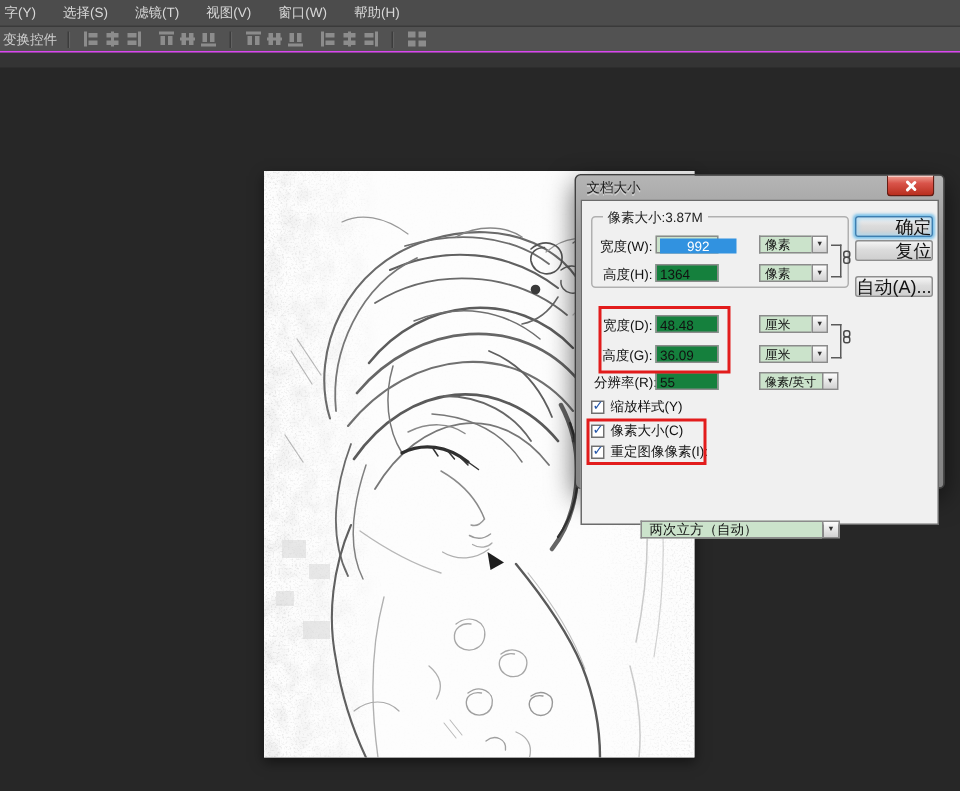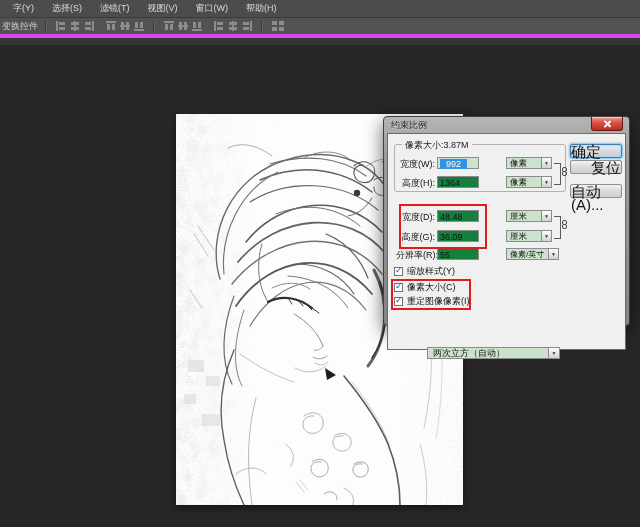--- a/index.html
+++ b/index.html
@@ -2,24 +2,24 @@
 <html><head>
 <meta charset="utf-8">
 <style>
   html,body{margin:0;padding:0;width:640px;height:527px;overflow:hidden;
     background:#272727;font-family:"Liberation Sans","DejaVu Sans",sans-serif;
     -webkit-font-smoothing:antialiased;}
   
   #menubar{position:absolute;left:0;top:0;width:640px;height:17px;background:#4c4c4c;
     border-bottom:1px solid #3a3a3a;display:flex;align-items:center;z-index:5;}
   .menu-item{font-size:9px;color:#d8d8d8;padding:0 9px;line-height:17px;cursor:default;}
-  .menu-item:first-child{padding-left:13px;}
+  .menu-item:first-child{padding-left:3px;}
   
   #optionsbar{position:absolute;left:0;top:18px;width:640px;height:16px;background:#525252;
-    border-bottom:4px solid #d946ef;display:flex;align-items:center;z-index:5;}
+    border-bottom:1px solid #d946ef;display:flex;align-items:center;z-index:5;}
   #optionsbar .ob-label{font-size:9px;color:#cfcfcf;margin-left:2px;white-space:nowrap;}
   .ob-sep{width:1px;height:11px;background:#3c3c3c;border-right:1px solid #616161;margin:0 7px;}
   .ob-gap{width:8px;}
   .ob-ico{position:relative;width:10px;height:10px;margin:0 2px;opacity:.5;}
   .ob-ico i{position:absolute;background:#c6c6c6;}
   .ico-v .ln{left:0;top:0;width:2px;height:10px;}
   .ico-v .bx{left:3px;top:1px;width:6px;height:3px;box-shadow:0 5px 0 #c6c6c6;}
   .ico-vc .ln{left:4px;top:0;width:2px;height:10px;}
   .ico-vc .bx{left:1px;top:1px;width:8px;height:3px;box-shadow:0 5px 0 #c6c6c6;}
   .ico-vr .ln{right:0;top:0;width:2px;height:10px;}
@@ -54,21 +54,21 @@
   .group{position:absolute;left:6px;width:170px;border:1px solid #b0b0b0;border-radius:3px;}
   .group-label{position:absolute;left:7px;top:-6px;background:#f0f0f0;padding:0 3px;
     font-size:9px;color:#222;white-space:nowrap;}
   #grp-pixel{top:10px;height:46px;}
   #grp-doc{top:63px;height:67px;}
   .drow{position:absolute;left:8px;height:13px;}
   .dlabel{position:absolute;left:0;top:1px;width:39px;text-align:right;font-size:9px;color:#111;white-space:nowrap;}
   .dfield{position:absolute;left:41px;top:0;width:42px;height:12px;background:#15803d;
     border:1px solid #8b8b8b;font-size:9px;color:#111;line-height:12px;padding-left:2px;box-sizing:border-box;}
   .dfield.green{background:#cbe3cb;}
-  .sel{background:#3192e0;color:#fff;padding:0 6px;}
+  .sel{background:#3192e0;color:#fff;padding:0 18px;}
   .unit{position:absolute;left:110px;top:0;height:12px;display:flex;}
   .unit .uval{width:35px;height:12px;background:#cbe3cb;border:1px solid #8b8b8b;border-right:none;
     font-size:8.5px;line-height:11px;color:#111;padding-left:3px;box-sizing:border-box;white-space:nowrap;overflow:hidden;}
   .unit.wide .uval{width:42px;font-size:8px;}
   .unit .ubtn{width:11px;height:12px;background:linear-gradient(180deg,#fdfdfd,#d2d2d2);
     border:1px solid #8b8b8b;box-sizing:border-box;text-align:center;font-size:5px;line-height:11px;color:#333;}
   .bracket{position:absolute;width:6px;border:1px solid #5a5a5a;border-left:none;}
   .chain{position:absolute;width:6px;height:11px;}
   .chain i{display:block;width:5px;height:5px;border:1px solid #4a4a4a;border-radius:2px;box-sizing:border-box;}
   .chain i+i{margin-top:-1px;}
@@ -76,21 +76,21 @@
   .cbox{width:9px;height:9px;background:#fff;border:1px solid #707070;box-sizing:border-box;position:relative;margin-right:4px;}
   .cbox .ck{position:absolute;left:0px;top:-3px;font-size:9px;color:#2456a8;font-weight:bold;}
   .cblabel{font-size:9px;color:#111;white-space:nowrap;}
   #resample{position:absolute;left:39px;top:174px;display:flex;margin-top:39px;}
   #resample .uval{width:121px;height:12px;background:#cbe3cb;border:1px solid #8b8b8b;border-right:none;
     font-size:9px;line-height:11px;color:#111;padding-left:5px;box-sizing:border-box;white-space:nowrap;}
   #resample .ubtn{width:12px;height:12px;background:linear-gradient(180deg,#fdfdfd,#d2d2d2);
     border:1px solid #8b8b8b;box-sizing:border-box;text-align:center;font-size:5px;line-height:11px;color:#333;}
   .btn{position:absolute;left:182px;width:52px;height:14px;border-radius:2px;
     background:linear-gradient(180deg,#f5f5f5,#dcdcdc 45%,#cfcfcf);border:1px solid #8e8e8e;
-    font-size:15px;color:#111;text-align:left;line-height:13px;box-sizing:border-box;}
+    font-size:12px;color:#111;text-align:right;line-height:13px;box-sizing:border-box;}
   .btn.focus{border:1px solid #3c7fb1;box-shadow:0 0 2px 1px #79c1ea, inset 0 0 3px 1px #a9d8f2;}
   #btn-ok{top:10px;}
   #btn-reset{top:26px;padding-left:20px;}
   #btn-auto{top:50px;}
   .redbox{position:absolute;border:2px solid #e21c1c;z-index:3;}
   #redbox1{left:11px;top:70px;width:84px;height:41px;}
   #redbox2{left:3px;top:145px;width:76px;height:27px;}
 </style>
 </head>
 <body>
@@ -270,21 +270,21 @@
       <rect x="12" y="246" width="16" height="12"></rect>
         <rect x="30" y="262" width="14" height="10"></rect>
       <rect x="8" y="280" width="12" height="10"></rect>
         <rect x="26" y="300" width="18" height="12"></rect>
     </g>
     <rect width="287" height="391" filter="url(#grain)" opacity="0.05"></rect>
   </svg>
 </div>
 
 <div id="dialog">
-  <span id="dlg-title">约束比例</span>
+  <span id="dlg-title">文档大小</span>
   <div id="dlg-close">
     <span class="x-icon">
         <i></i>
         <i></i>
       </span>
   </div>
   <div id="dlg-body">
 
     <div class="group" id="grp-pixel">
       <span class="group-label">像素大小:3.87M</span>

